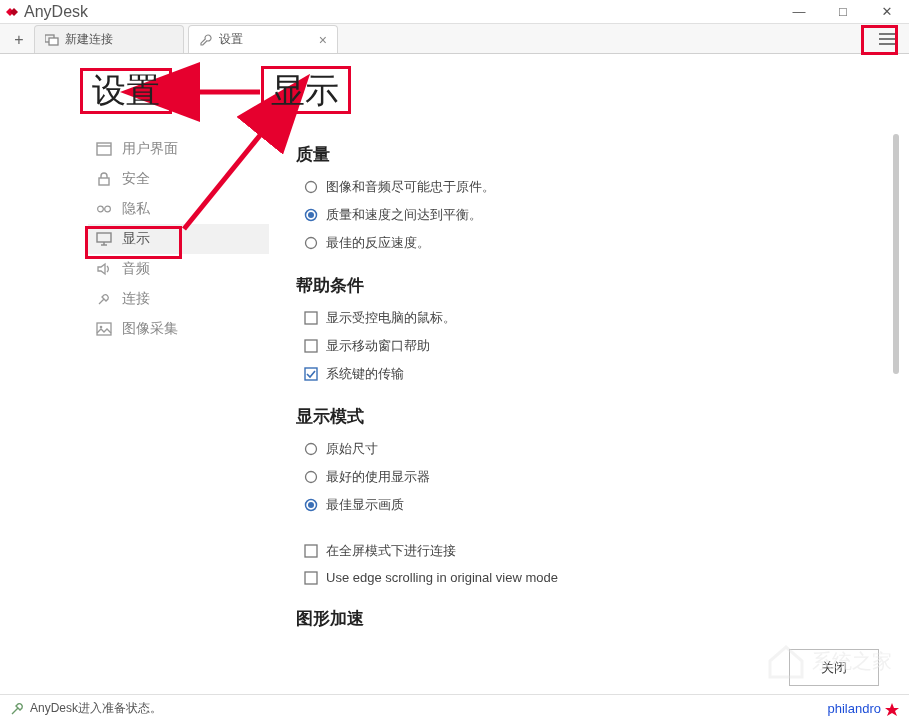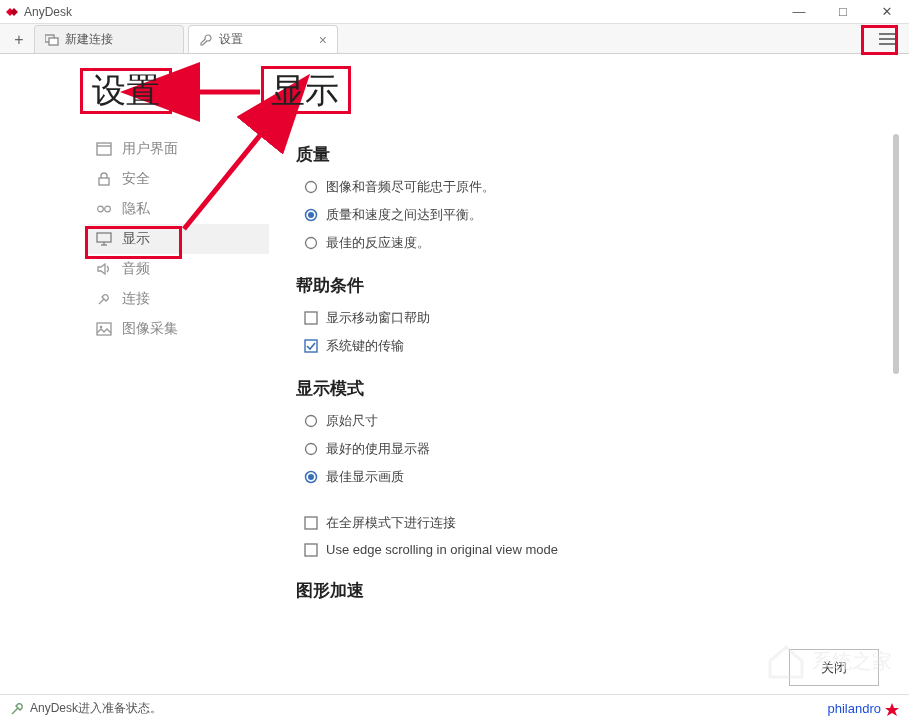--- a/index.html
+++ b/index.html
@@ -16,21 +16,21 @@
   
   .titlebar {
     height: 24px;
     display: flex;
     align-items: center;
     padding-left: 6px;
     border-bottom: 1px solid #e0e0e0;
     background: #fff;
   }
   .titlebar .app-logo { width: 12px; height: 12px; margin-right: 6px; }
-  .titlebar .app-title { flex: 1; font-size: 12px; color: #555; }
+  .titlebar .app-title { flex: 1; font-size: 16px; color: #555; }
   .win-btns { display: flex; }
   .win-btn {
     width: 44px; height: 24px;
     display: flex; align-items: center; justify-content: center;
     color: #555; font-size: 13px; cursor: default;
   }
 
   
   .tabstrip {
     height: 30px;
@@ -344,20 +344,28 @@
         <span>最佳的反应速度。</span>
       </div>
 
       <div class="section-title" style="margin-top:22px">帮助条件</div>
       <div class="opt-row">
         <span class="check">
             <svg width="14" height="14">
               <rect x="1" y="1" width="12" height="12" fill="none" stroke="#777" stroke-width="1.3"></rect>
             </svg>
           </span>
+        <span>显示受控电脑的鼠标。</span>
+      </div>
+      <div class="opt-row">
+        <span class="check">
+            <svg width="14" height="14">
+              <rect x="1" y="1" width="12" height="12" fill="none" stroke="#777" stroke-width="1.3"></rect>
+            </svg>
+          </span>
         <span>显示移动窗口帮助</span>
       </div>
       <div class="opt-row">
         <span class="check">
             <svg width="14" height="14">
               <rect x="1" y="1" width="12" height="12" fill="none" stroke="#3a6fb7" stroke-width="1.4"></rect>
               <path d="M3 7l3 3 5-6" fill="none" stroke="#3a6fb7" stroke-width="1.6"></path>
             </svg>
           </span>
         <span>系统键的传输</span>

